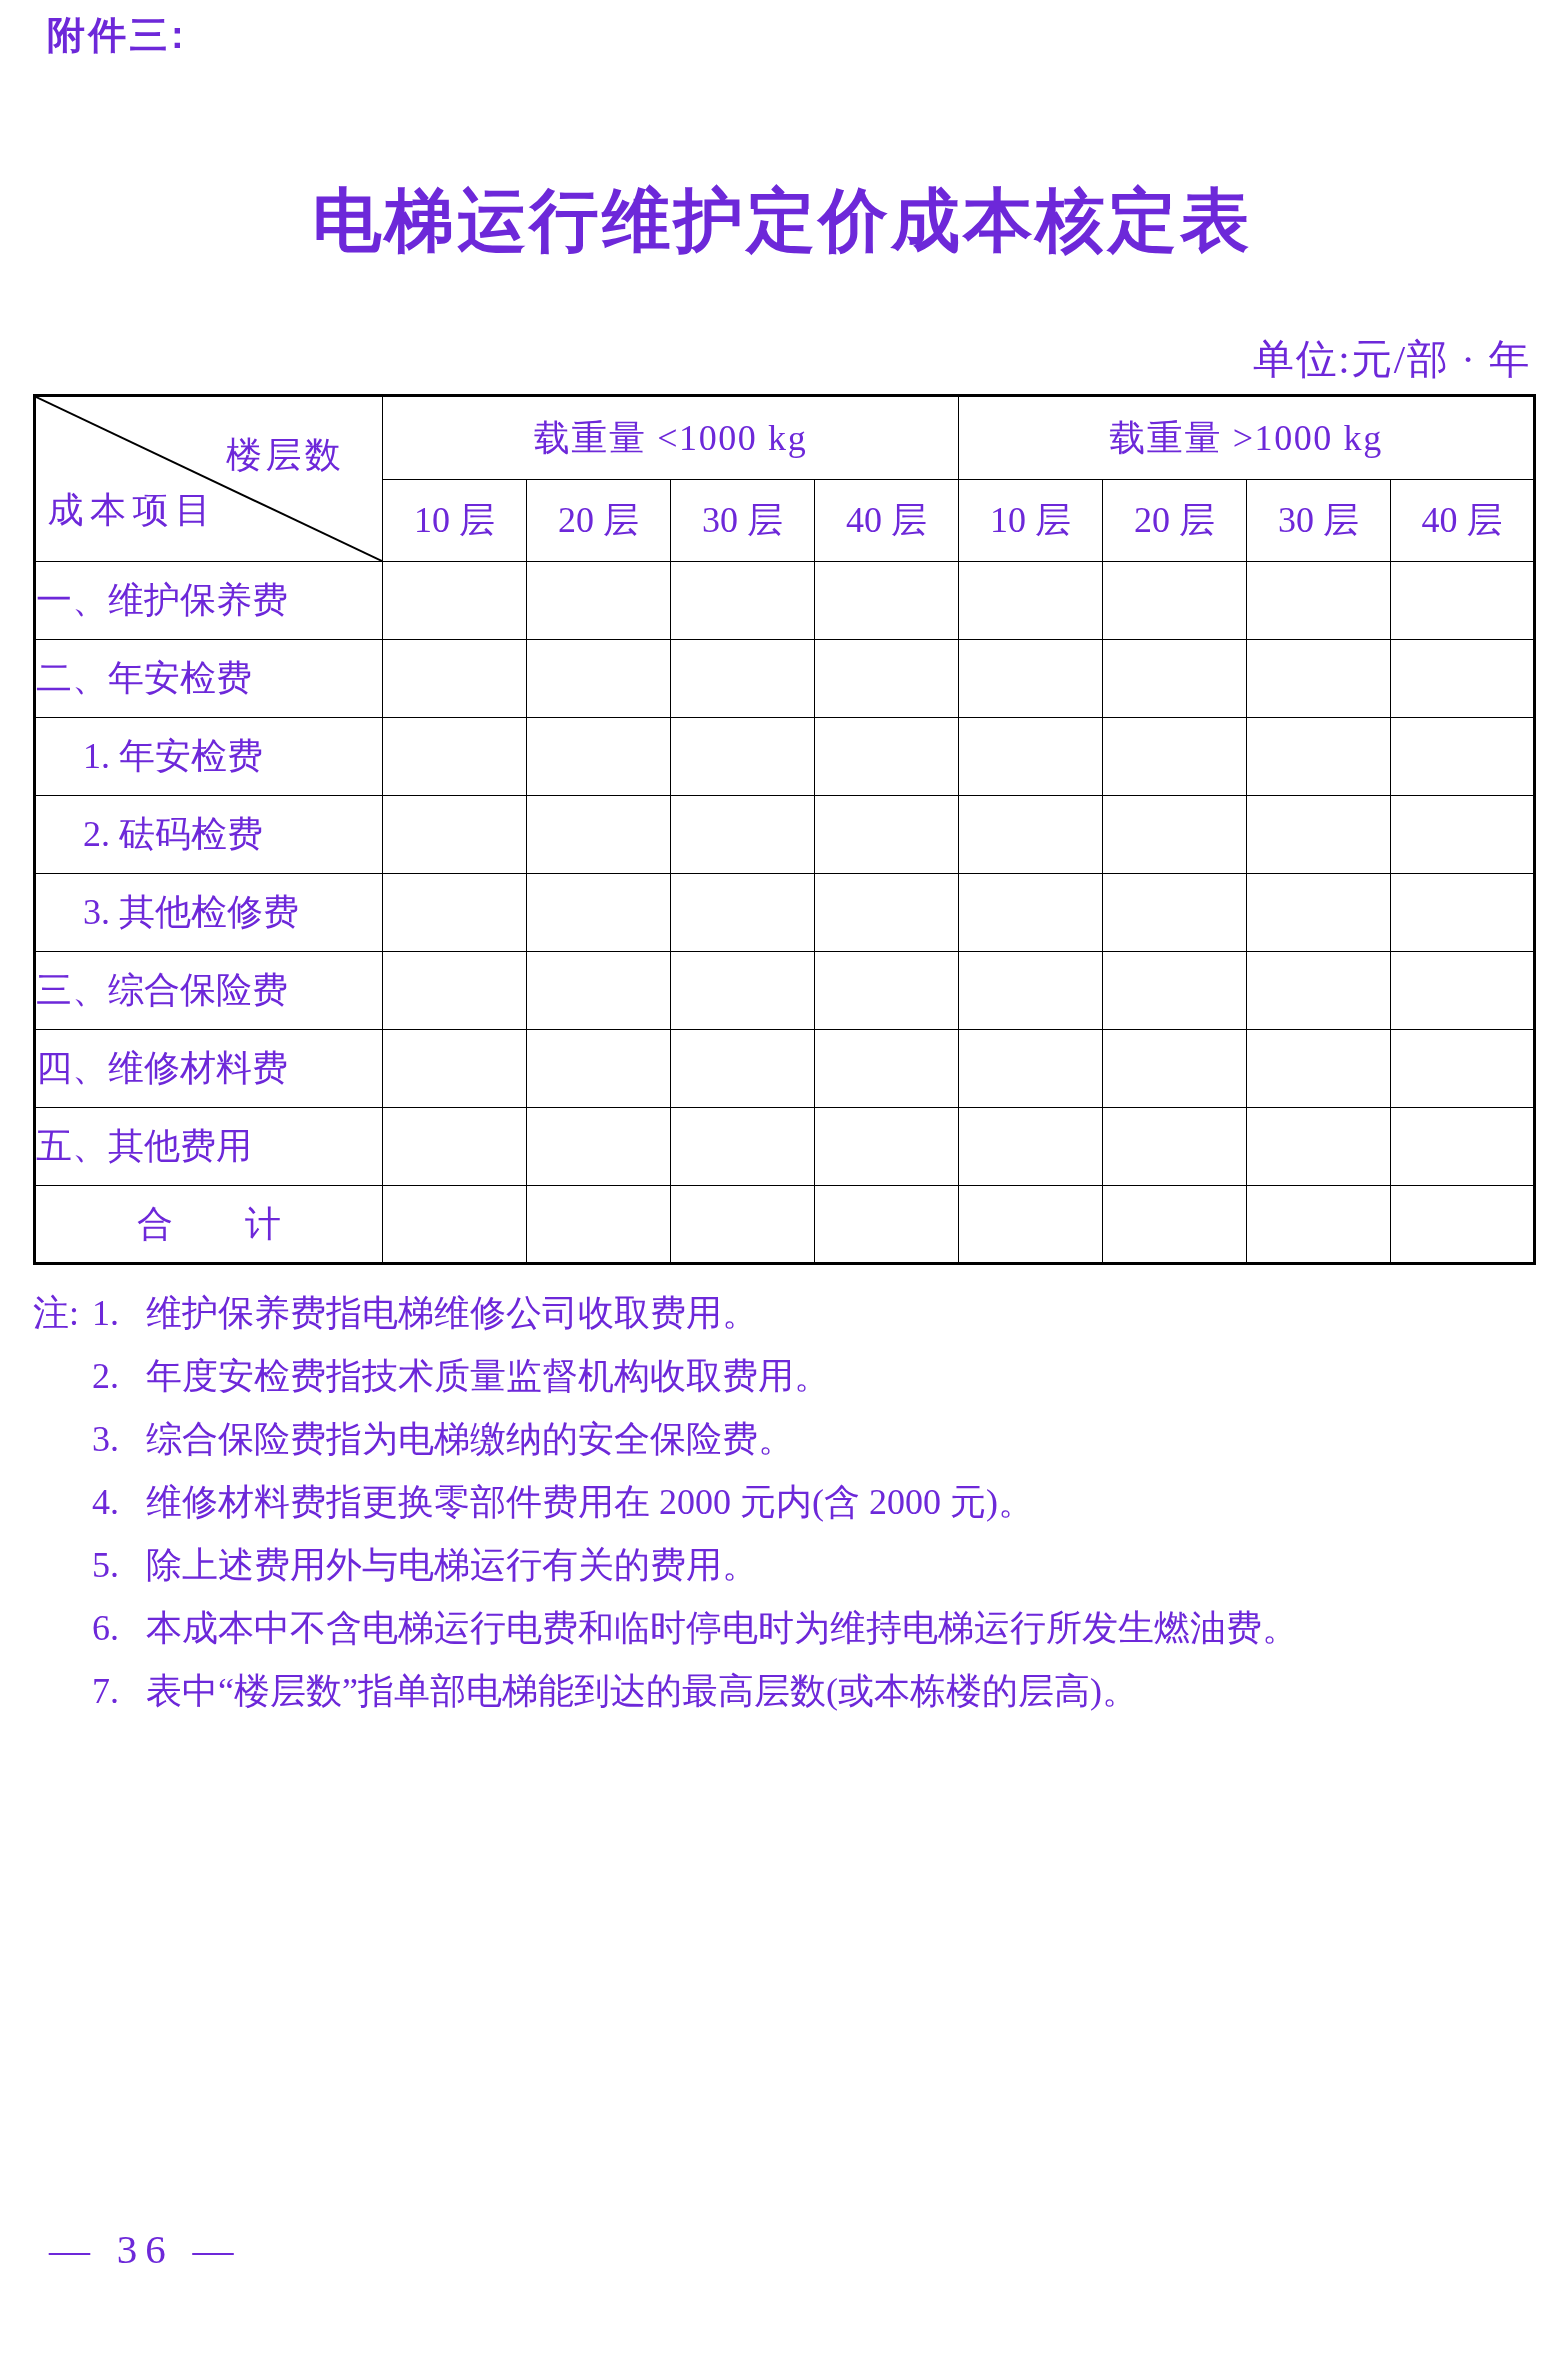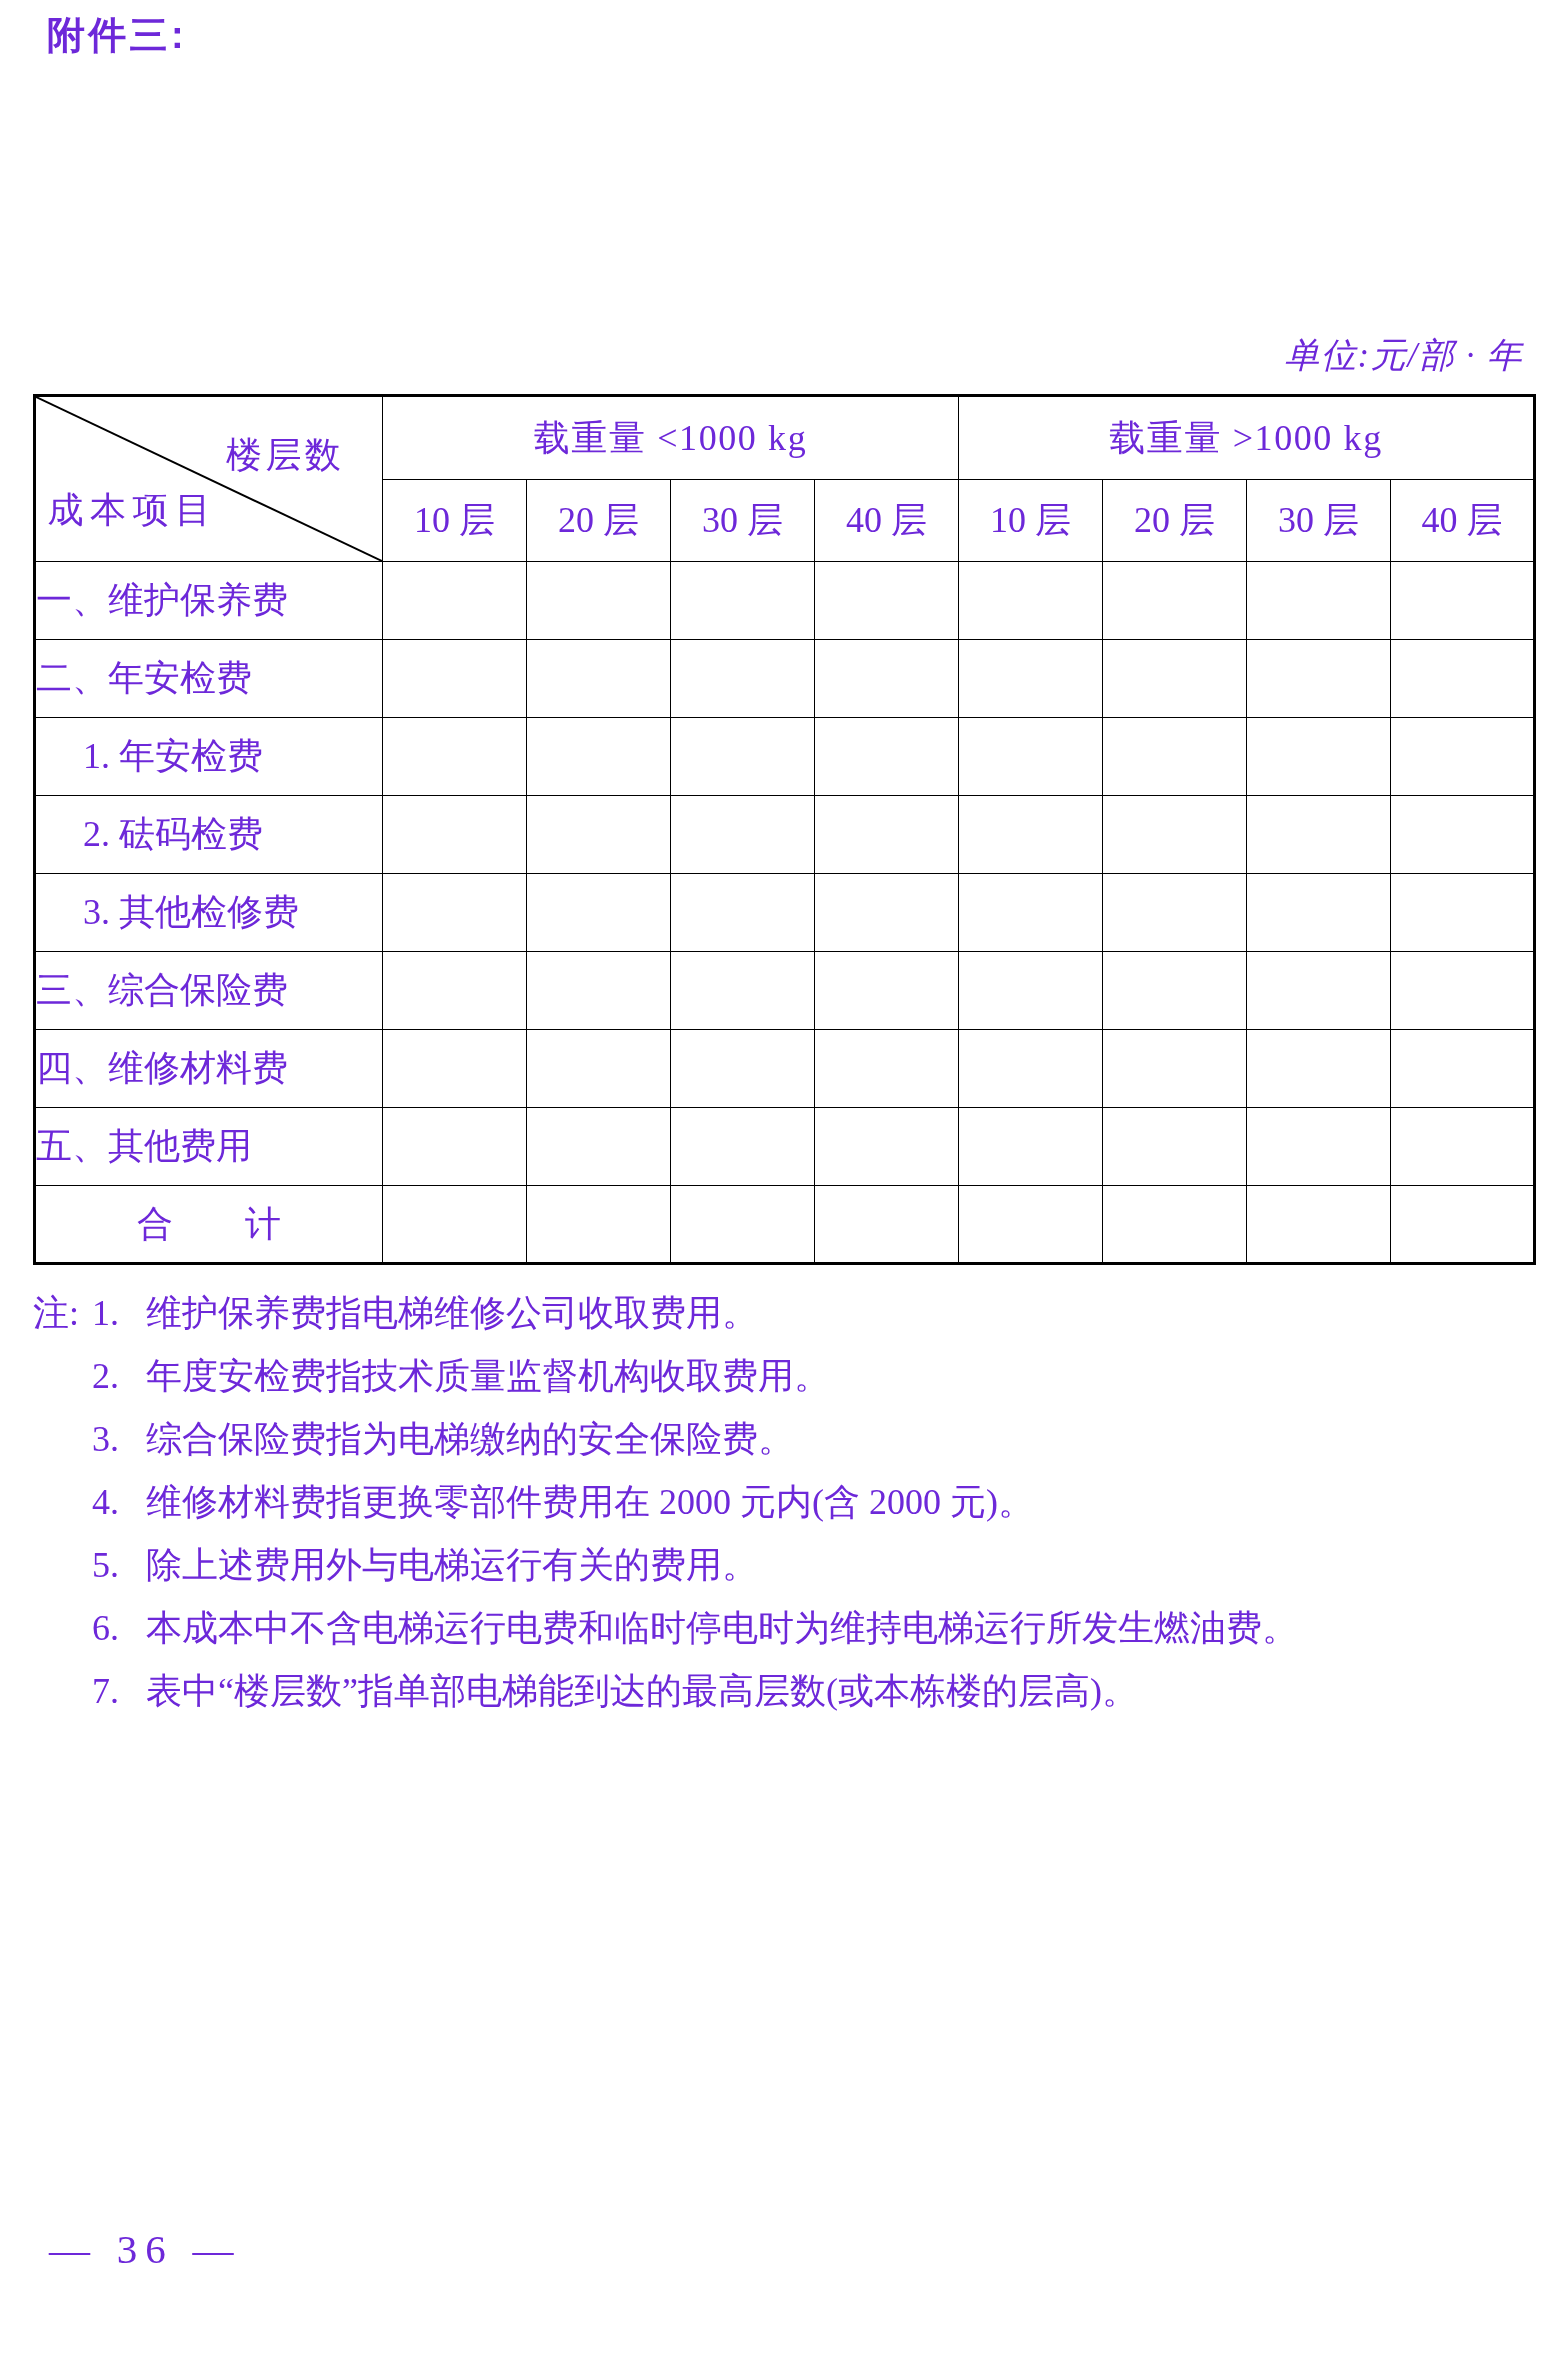--- a/index.html
+++ b/index.html
@@ -32,25 +32,24 @@
     top: 175px;
     margin: 0;
     text-align: center;
     font-size: 69px;
     font-weight: bold;
     letter-spacing: 3.3px;
     font-family: "Liberation Serif", serif;
   }
   .unit-label {
     position: absolute;
-    right: 42px;
+    right: 34px;
     top: 332px;
-    font-size: 35px;
+    font-size: 41px;
     letter-spacing: 1.6px;
-    font-style: italic;
   }
   table.cost-table {
     position: absolute;
     left: 33px;
     top: 394px;
     border-collapse: collapse;
     table-layout: fixed;
     width: 1498px;
     border: 3.3px solid #000;
   }
@@ -128,20 +127,21 @@
     letter-spacing: 8.2px;
   }
 </style>
 </head>
 <body>
 
 <div class="page">
 
   <div class="attachment-label">附件三:</div>
 
+  <h1 class="doc-title">电梯运行维护定价成本核定表</h1>
 
   <div class="unit-label">单位:元/部 · 年</div>
 
   <table class="cost-table">
     <colgroup>
       <col style="width:348px">
       <col style="width:144px">
         <col style="width:144px">
         <col style="width:144px">
         <col style="width:144px">

